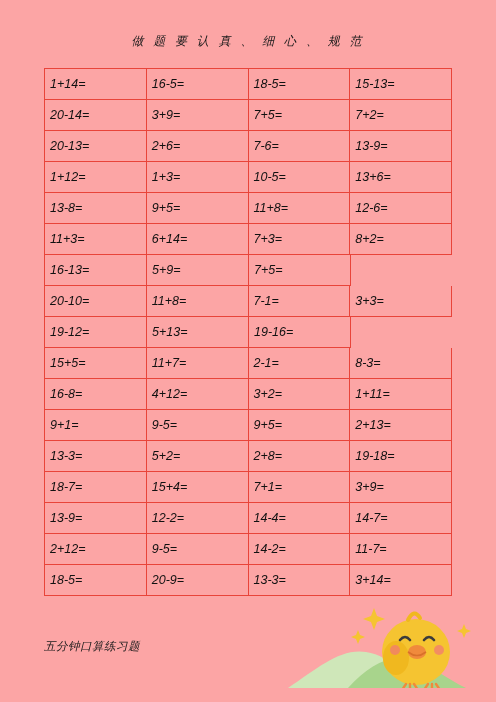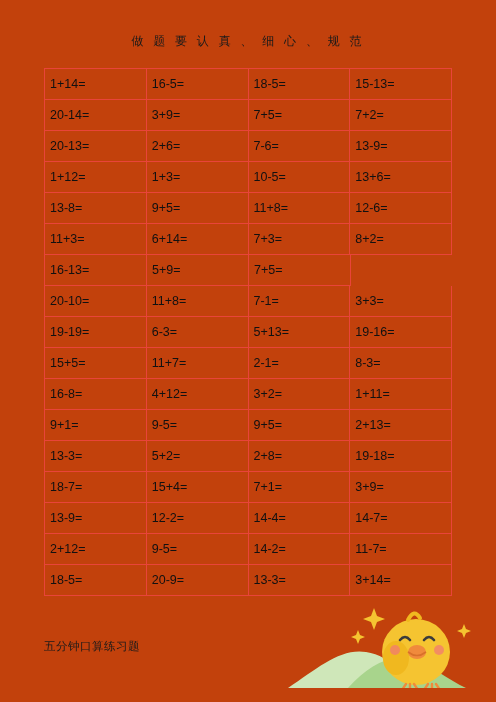--- a/index.html
+++ b/index.html
@@ -11,21 +11,22 @@
     height: 702px;
     background: #ffffff;
     font-family: "Liberation Sans", sans-serif;
     position: relative;
     overflow: hidden;
   }
   .page {
     position: relative;
     width: 496px;
     height: 702px;
-    background: #c2410c;
+    background: #fca5a5;
+    font-style: italic;
   }
   .header-title {
     position: absolute;
     top: 33px;
     left: 0;
     width: 496px;
     text-align: center;
     font-size: 12px;
     color: #1a1a1a;
     letter-spacing: 3px;
@@ -126,22 +127,21 @@
         <div class="cell">5+9=</div>
         <div class="cell">7+5=</div>
       </div>
       <div class="row">
         <div class="cell">20-10=</div>
         <div class="cell">11+8=</div>
         <div class="cell">7-1=</div>
         <div class="cell">3+3=</div>
       </div>
       <div class="row">
-        <div class="cell">19-19=</div>
-        <div class="cell">6-3=</div>
+        <div class="cell">19-12=</div>
         <div class="cell">5+13=</div>
         <div class="cell">19-16=</div>
       </div>
       <div class="row">
         <div class="cell">15+5=</div>
         <div class="cell">11+7=</div>
         <div class="cell">2-1=</div>
         <div class="cell">8-3=</div>
       </div>
       <div class="row">

